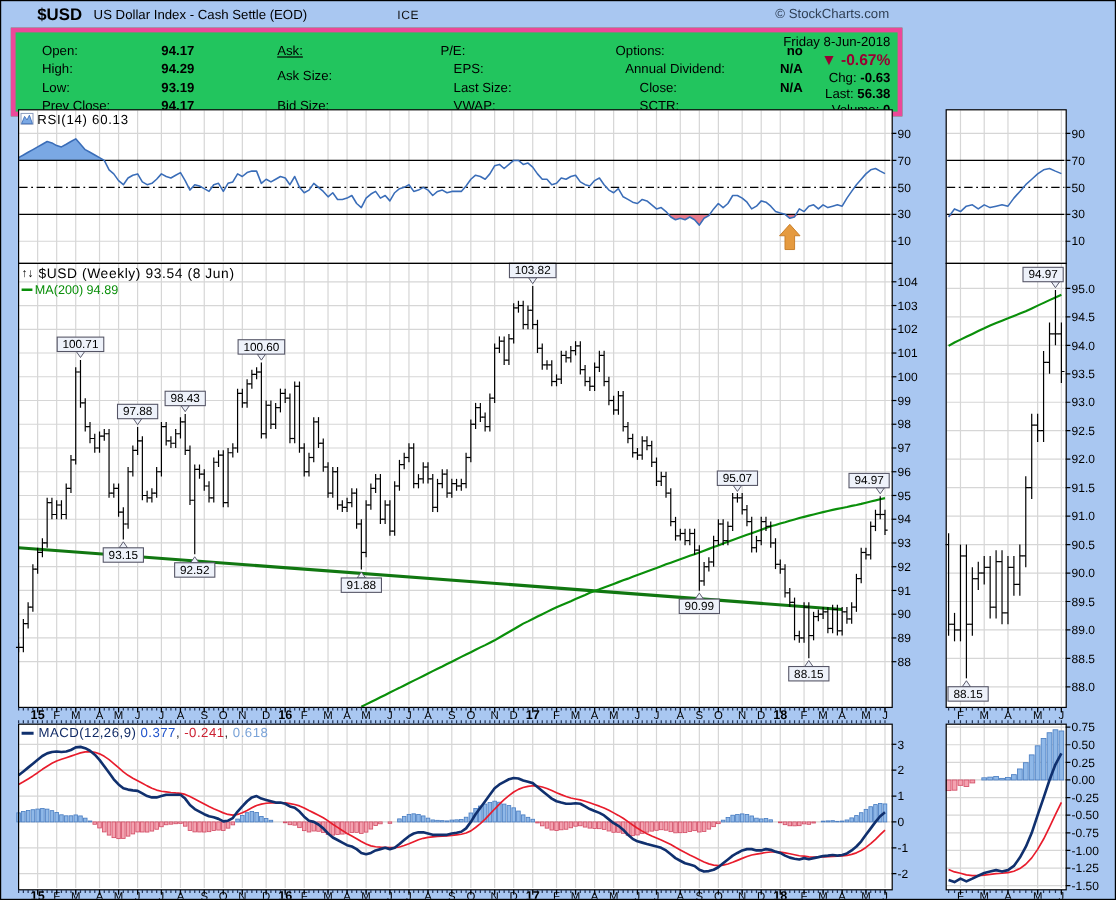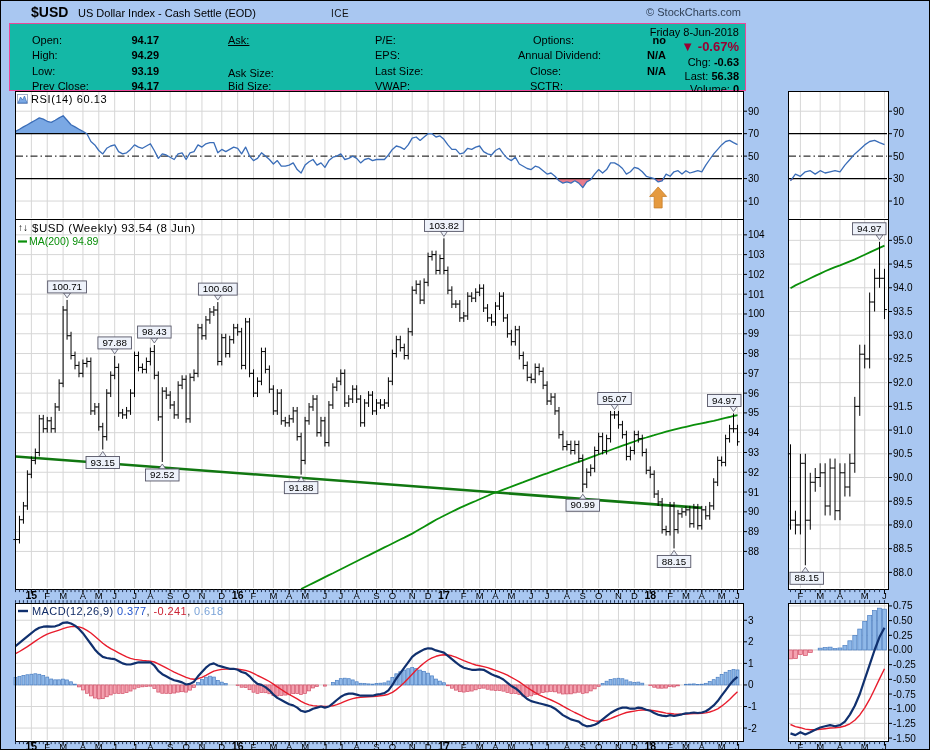--- a/index.html
+++ b/index.html
@@ -3,21 +3,21 @@
 <meta charset="utf-8">
 <style>
   html,body{margin:0;padding:0;background:#888;}
   #page{position:relative;width:930px;height:750px;background:#a9c7f1;
         font-family:"Liberation Sans",sans-serif;border:1px solid #000;box-sizing:border-box;overflow:hidden;}
   #topbar{position:absolute;left:0;top:0;width:100%;height:22px;}
   #topbar .sym{position:absolute;left:30px;top:3px;font-size:14px;font-weight:bold;color:#000;}
   #topbar .desc{position:absolute;left:77px;top:6px;font-size:11px;color:#000;}
   #topbar .exch{position:absolute;left:330px;top:7px;font-size:10px;letter-spacing:.5px;color:#111;}
   #topbar .credit{position:absolute;right:188px;top:5px;font-size:11px;color:#2f3f55;margin-left:27px;}
-  #quotebox{position:absolute;left:8px;top:22px;width:735px;height:66px;background:#14b8a6;border:1px solid #ec4899;box-sizing:content-box;}
+  #quotebox{position:absolute;left:8px;top:22px;width:735px;height:66px;background:#22c55e;border:4px solid #ec4899;box-sizing:content-box;}
   .qlabel{position:absolute;font-size:11px;color:#000;white-space:nowrap;}
   .qvalue{position:absolute;font-size:11px;font-weight:bold;color:#000;white-space:nowrap;}
   .qdate{position:absolute;right:6px;top:2px;font-size:11px;color:#000;}
   .qpct{position:absolute;right:6px;top:15px;font-size:13px;font-weight:bold;}
   .qr{position:absolute;right:6px;font-size:11px;color:#000;}
   .qr b{font-weight:bold;}
   svg{position:absolute;left:0;top:0;}
   text{font-family:"Liberation Sans",sans-serif;}
 </style>
 </head>
@@ -35,28 +35,28 @@
     <div id="qcols">
         <span class="qlabel" style="left: 22px; top: 10px;">Open:</span>
         <span class="qvalue" style="right: 586px; top: 10px;">94.17</span>
         <span class="qlabel" style="left: 22px; top: 25.4px;">High:</span>
         <span class="qvalue" style="right: 586px; top: 25.4px;">94.29</span>
         <span class="qlabel" style="left: 22px; top: 40.8px;">Low:</span>
         <span class="qvalue" style="right: 586px; top: 40.8px;">93.19</span>
         <span class="qlabel" style="left: 22px; top: 56.2px;">Prev Close:</span>
         <span class="qvalue" style="right: 586px; top: 56.2px;">94.17</span>
         <span class="qlabel" style="left: 218px; top: 10px; text-decoration: underline;">Ask:</span>
-        <span class="qlabel" style="left: 218px; top: 43px;">Ask Size:</span>
+        <span class="qlabel" style="left: 218px; top: 31px;">Ask Size:</span>
         <span class="qlabel" style="left: 218px; top: 40.8px; margin-top: 40px;">Bid:</span>
         <span class="qlabel" style="left: 218px; top: 56.2px; text-decoration: underline;">Bid Size:</span>
-        <span class="qlabel" style="left: 365px; top: 10px;">P/E:</span>
+        <span class="qlabel" style="left: 354px; top: 10px;">P/E:</span>
         <span class="qlabel" style="left: 365px; top: 25.4px;">EPS:</span>
         <span class="qlabel" style="left: 365px; top: 40.8px;">Last Size:</span>
         <span class="qlabel" style="left: 365px; top: 56.2px;">VWAP:</span>
-        <span class="qlabel" style="left: 523px; top: 10px; text-align: right;">Options:</span>
+        <span class="qlabel" style="left: 500px; top: 10px; text-align: right;">Options:</span>
         <span class="qvalue" style="right: 79px; top: 10px;">no</span>
         <span class="qlabel" style="left: 508px; top: 25.4px;">Annual Dividend:</span>
         <span class="qvalue" style="right: 79px; top: 25.4px;">N/A</span>
         <span class="qlabel" style="left: 520px; top: 40.8px;">Close:</span>
         <span class="qvalue" style="right: 79px; top: 40.8px;">N/A</span>
         <span class="qlabel" style="left: 520px; top: 56.2px;">SCTR:</span>
       </div>
     <div class="qdate">Friday 8-Jun-2018</div>
     <div class="qpct" style="color: rgb(153, 0, 51);"><span>▼</span> <span>-0.67%</span></div>
     <div id="qright">

